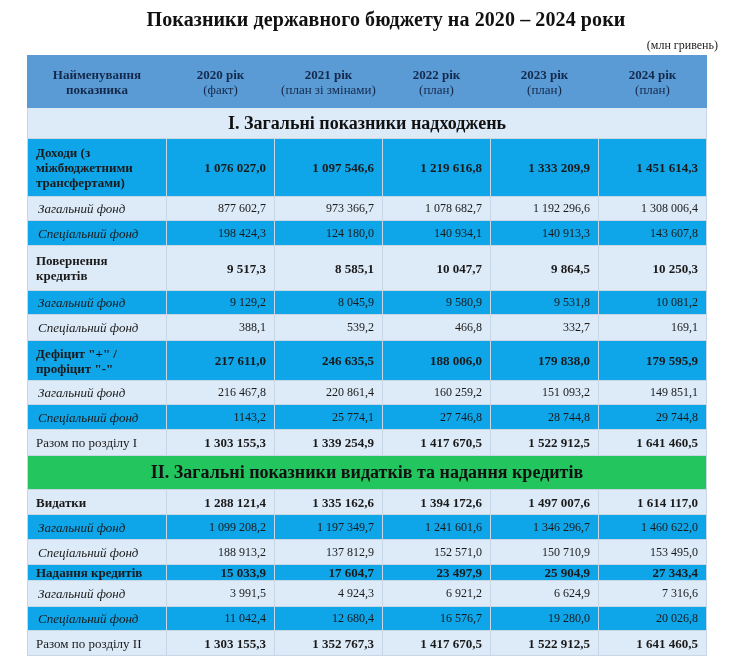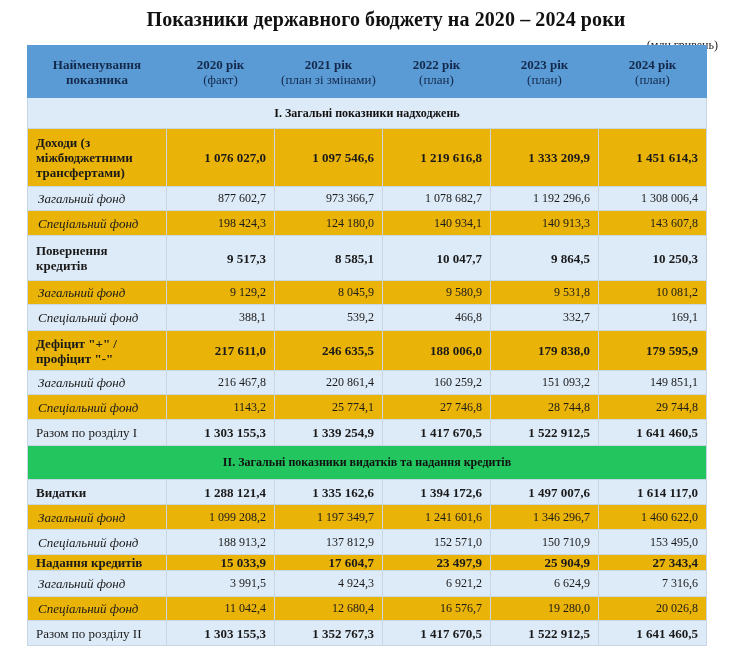--- a/index.html
+++ b/index.html
@@ -1,39 +1,39 @@
 <!DOCTYPE html>
 <html><head>
 <meta charset="utf-8">
 <style>
   html, body { margin: 0; padding: 0; background: #ffffff; }
   body { width: 740px; height: 668px; position: relative; overflow: hidden;
          font-family: "Liberation Serif", "DejaVu Serif", serif; color: #1a1a1a; }
   .title { position: absolute; left: 16px; top: 8px; width: 740px; text-align: center;
            font-size: 20px; font-weight: bold; color: #111; letter-spacing: 0.1px; }
   .units { position: absolute; right: 22px; top: 38px; font-size: 12px; color: #222; }
-  table { position: absolute; left: 27px; top: 45px; border-collapse: collapse;
+  table { position: absolute; left: 27px; top: 55px; border-collapse: collapse;
           table-layout: fixed; width: 679px; }
   col.c0 { width: 139px; }
   col.cn { width: 108px; }
   td, th { border: 1px solid #c9d6e6; padding: 0 8px; font-size: 13px; line-height: 15px; }
   thead th { background: #5b9bd5; color: #13294b; font-weight: bold; text-align: center;
              height: 51px; border-color: #5b9bd5; padding: 0 4px; }
   thead th .sub { display: block; font-weight: normal; }
-  tr.section td { text-align: center; font-weight: bold; font-size: 12px; color: #111; }
+  tr.section td { text-align: center; font-weight: bold; font-size: 18px; color: #111; }
   tr.sec1 td { background: #ddeaf7; height: 30px; }
   tr.sec2 td { background: #22c55e; height: 33px; }
   tr.main td { font-weight: bold; }
   tr.main td.label { font-weight: bold; }
   tr.sub td.label { font-style: italic; font-weight: normal; padding-left: 10px; }
   td.num { text-align: right; }
   tr.total td.num, tr.main td.num { font-weight: bold; }
   tr.sub td.num { font-size: 12px; margin-left: 30px; }
   tr.alt td { background: #ddeaf7; }
-  tr.wht td { background: #eab308; }
+  tr.wht td { background: #0ea5e9; }
 </style>
 </head>
 <body>
 
 <div class="title">Показники державного бюджету на 2020 – 2024 роки</div>
 <div class="units">(млн гривень)</div>
 
 <table>
   <colgroup>
     <col class="c0">

